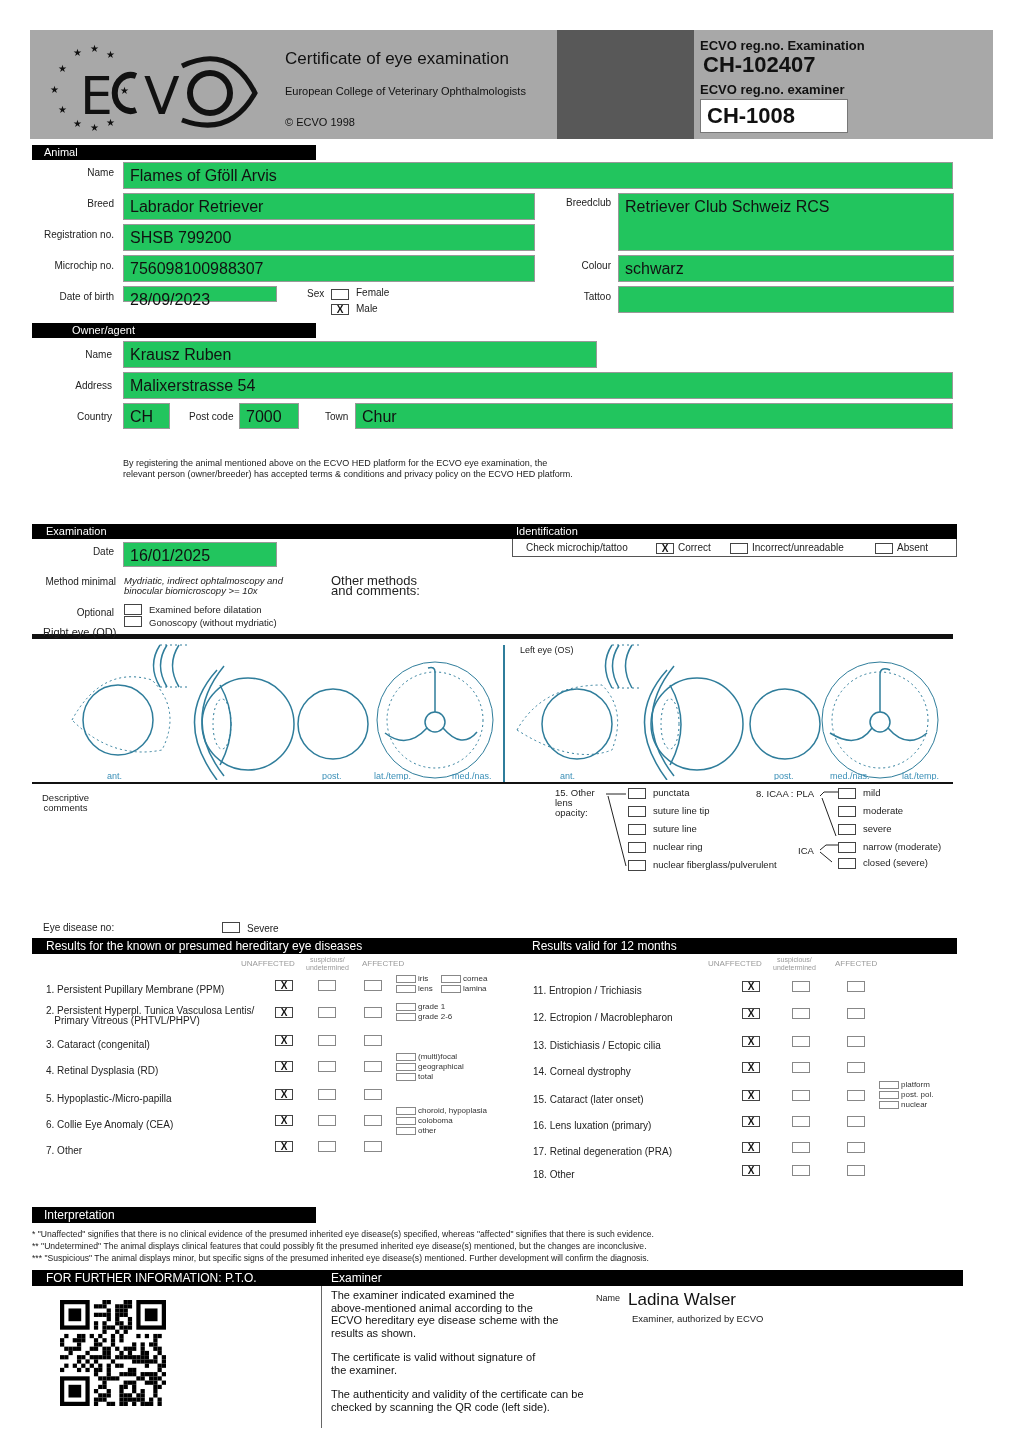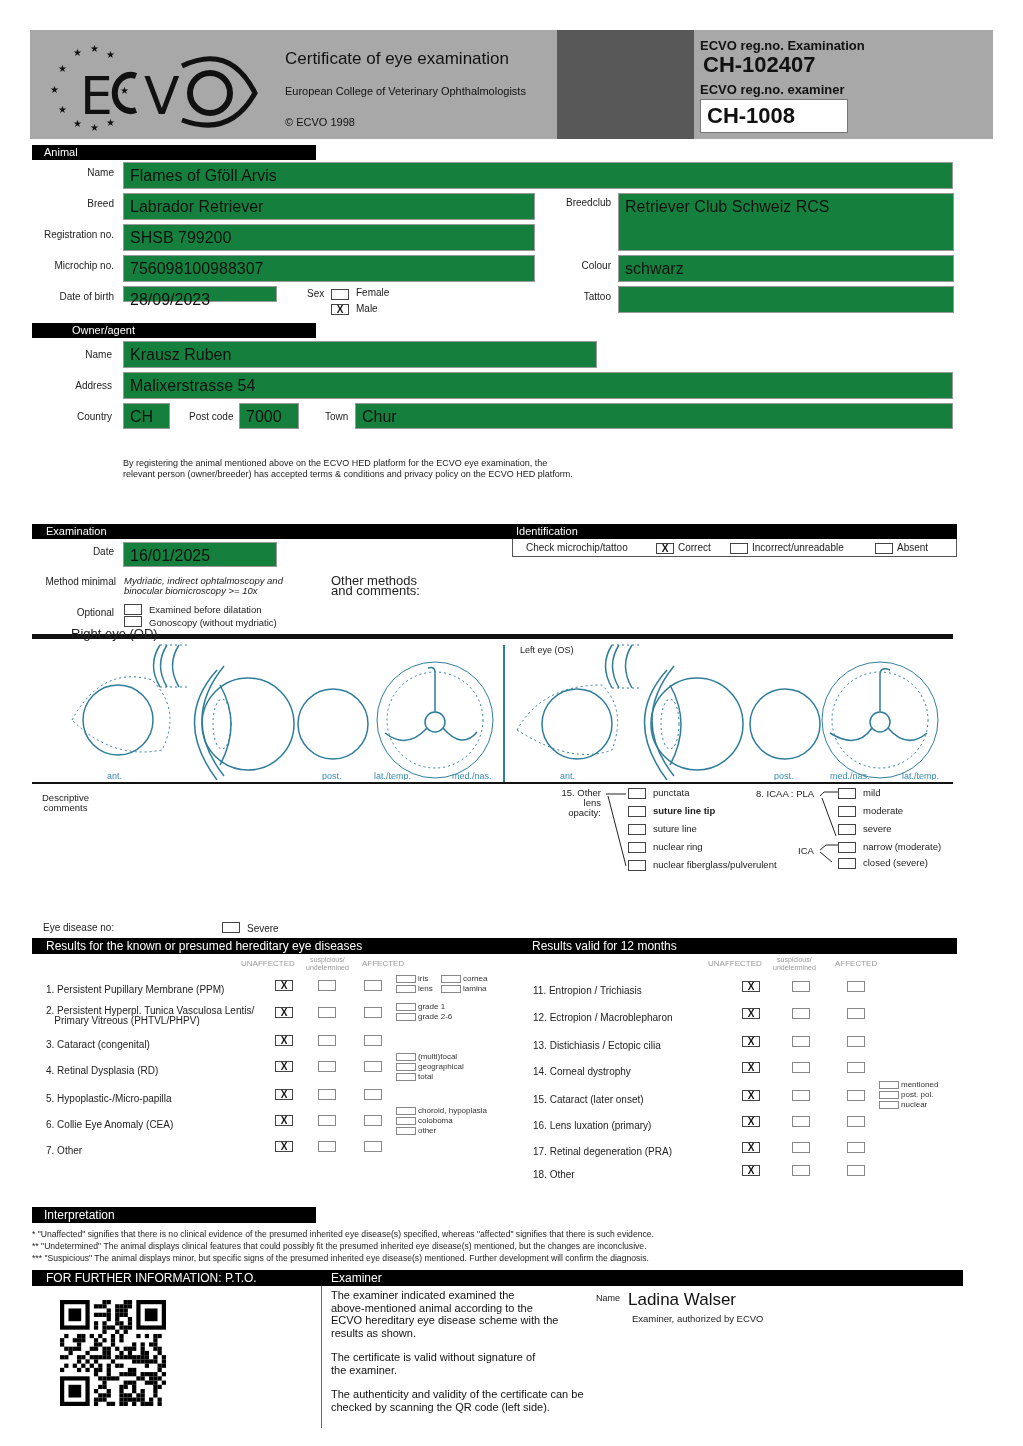--- a/index.html
+++ b/index.html
@@ -1,19 +1,19 @@
 <!DOCTYPE html>
 <html><head>
 <meta charset="utf-8">
 <style>
   * { box-sizing: border-box; margin: 0; padding: 0; }
   body { width: 1023px; height: 1446px; background: #fff; font-family: "Liberation Sans", sans-serif; color: #111; position: relative; overflow: hidden; }
   .abs { position: absolute; }
   .lbl { font-size: 10px; color: #222; text-align: right; }
-  .field { position: absolute; border: 1px solid #999; background: #15803d; font-size: 16px; padding: 4px 6px; color: #111; white-space: nowrap; }
+  .field { position: absolute; border: 1px solid #999; background: #22c55e; font-size: 16px; padding: 4px 6px; color: #111; white-space: nowrap; }
   .bar { position: absolute; background: #000; color: #fff; font-size: 11px; padding: 1px 12px; height: 15px; line-height: 13px; }
   .bar.big { font-size: 12px; height: 16px; line-height: 15px; }
   .cb { position: absolute; width: 18px; height: 11px; border: 1px solid #444; background: #fff; font-size: 10px; font-weight: bold; line-height: 9px; text-align: center; }
   .cb.lite { border-color: #888; }
   .small { font-size: 10px; color: #222; }
   .tiny { font-size: 8px; color: #333; }
   .grey { color: #999; }
   .hdr { position: absolute; left: 30px; top: 30px; width: 963px; height: 109px; background: #a8a8a8; }
   .hdr-dark { position: absolute; left: 557px; top: 30px; width: 137px; height: 109px; background: #585858; }
   .eye-lbl { font-size: 9px; color: #3a8fb7; }
@@ -137,21 +137,21 @@
 </div>
 
 <div class="abs lbl" style="left:40px;top:607px;width:74px;">Optional</div>
 <div class="cb" style="left:124px;top:604px;"></div>
 <div class="abs small" style="left:149px;top:604px;font-size:9.5px;">Examined before dilatation</div>
 <div class="cb" style="left:124px;top:616px;"></div>
 <div class="abs small" style="left:149px;top:617px;font-size:9.5px;">Gonoscopy (without mydriatic)</div>
 
 <div class="abs" style="left:32px;top:634px;width:921px;height:5px;background:#111;"></div>
 
-<div class="abs small" style="left:43px;top:626px;font-size:13px;margin-left:28px;">Right eye (OD)</div>
+<div class="abs small" style="left:43px;top:626px;font-size:11px;">Right eye (OD)</div>
 <div class="abs small" style="left:520px;top:645px;font-size:9px;">Left eye  (OS)</div>
 
 <svg class="abs" style="left:32px;top:640px;" width="470" height="140" viewBox="0 0 470 140">
   <g stroke="#2f7d9b" fill="none" stroke-width="1.5">
     <circle cx="86" cy="80" r="35"></circle>
     <path d="M40 80 Q70 25 120 40 Q150 70 130 110 Q80 120 40 80" stroke-dasharray="2 3" stroke-width="1"></path>
     <path d="M128 5 Q115 25 128 47 M135 5 Q122 25 135 47 M147 5 Q134 25 147 47"></path>
     <path d="M128 5 H155 M128 47 H155" stroke-dasharray="2 3" stroke-width="1"></path>
     <circle cx="216" cy="84" r="46"></circle>
     <path d="M185 30 Q140 80 185 140 M192 26 Q148 80 192 136"></path>
@@ -196,34 +196,34 @@
   </g>
 </svg>
 
 <div class="abs" style="left:32px;top:782px;width:921px;height:2px;background:#111;"></div>
 
 <div class="abs small" style="left:42px;top:793px;line-height:10px;font-size:9.5px;text-align:center;">
   <div>Descriptive</div>
   <div>comments</div>
 </div>
 
-<div class="abs small" style="left:555px;top:788px;width:46px;text-align:right;line-height:10px;font-size:9.5px;">
+<div class="abs small" style="left:555px;top:788px;width:46px;line-height:10px;font-size:9.5px;">
   <div>15. Other</div>
   <div>lens</div>
   <div>opacity:</div>
 </div>
 <svg class="abs" style="left:604px;top:790px;" width="26" height="80">
     <path d="M2 4 H22 M4 6 L22 76" stroke="#222" fill="none" stroke-width="1"></path>
   </svg>
 
 <div id="lens-options">
     <div class="cb" style="left:628px;top:788px;"></div>
     <div class="abs small" style="left:653px;top:787px;font-size:9.5px;">punctata</div>
     <div class="cb" style="left:628px;top:806px;"></div>
-    <div class="abs small" style="left:653px;top:805px;font-size:9.5px;font-weight:bold;">suture line tip</div>
+    <div class="abs small" style="left:653px;top:805px;font-size:9.5px;">suture line tip</div>
     <div class="cb" style="left:628px;top:824px;"></div>
     <div class="abs small" style="left:653px;top:823px;font-size:9.5px;">suture line</div>
     <div class="cb" style="left:628px;top:842px;"></div>
     <div class="abs small" style="left:653px;top:841px;font-size:9.5px;">nuclear ring</div>
     <div class="cb" style="left:628px;top:860px;"></div>
     <div class="abs small" style="left:653px;top:859px;font-size:9.5px;">nuclear fiberglass/pulverulent</div>
   </div>
 
 <div class="abs small" style="left:756px;top:788px;font-size:9.5px;">8. ICAA : PLA</div>
 <svg class="abs" style="left:818px;top:790px;" width="22" height="50">
@@ -366,21 +366,21 @@
     <div class="abs tiny" style="left:418px;top:1062px;">geographical</div>
     <div class="cb lite" style="left:396px;top:1073px;width:20px;height:8px;"></div>
     <div class="abs tiny" style="left:418px;top:1072px;">total</div>
     <div class="cb lite" style="left:396px;top:1107px;width:20px;height:8px;"></div>
     <div class="abs tiny" style="left:418px;top:1106px;">choroid, hypoplasia</div>
     <div class="cb lite" style="left:396px;top:1117px;width:20px;height:8px;"></div>
     <div class="abs tiny" style="left:418px;top:1116px;">coloboma</div>
     <div class="cb lite" style="left:396px;top:1127px;width:20px;height:8px;"></div>
     <div class="abs tiny" style="left:418px;top:1126px;">other</div>
     <div class="cb lite" style="left:879px;top:1081px;width:20px;height:8px;"></div>
-    <div class="abs tiny" style="left:901px;top:1080px;">mentioned</div>
+    <div class="abs tiny" style="left:901px;top:1080px;">platform</div>
     <div class="cb lite" style="left:879px;top:1091px;width:20px;height:8px;"></div>
     <div class="abs tiny" style="left:901px;top:1090px;">post. pol.</div>
     <div class="cb lite" style="left:879px;top:1101px;width:20px;height:8px;"></div>
     <div class="abs tiny" style="left:901px;top:1100px;">nuclear</div>
   </div>
 
 <div class="bar big" style="left:32px;top:1207px;width:284px;">Interpretation</div>
 <div class="abs" style="left:32px;top:1228px;font-size:8.6px;line-height:12px;color:#222;">
   <div>* "Unaffected" signifies that there is no clinical evidence of the presumed inherited eye disease(s) specified, whereas "affected" signifies that there is such evidence.</div>
   <div>** "Undetermined" The animal displays clinical features that could possibly fit the presumed inherited eye disease(s) mentioned, but the changes are inconclusive.</div>

